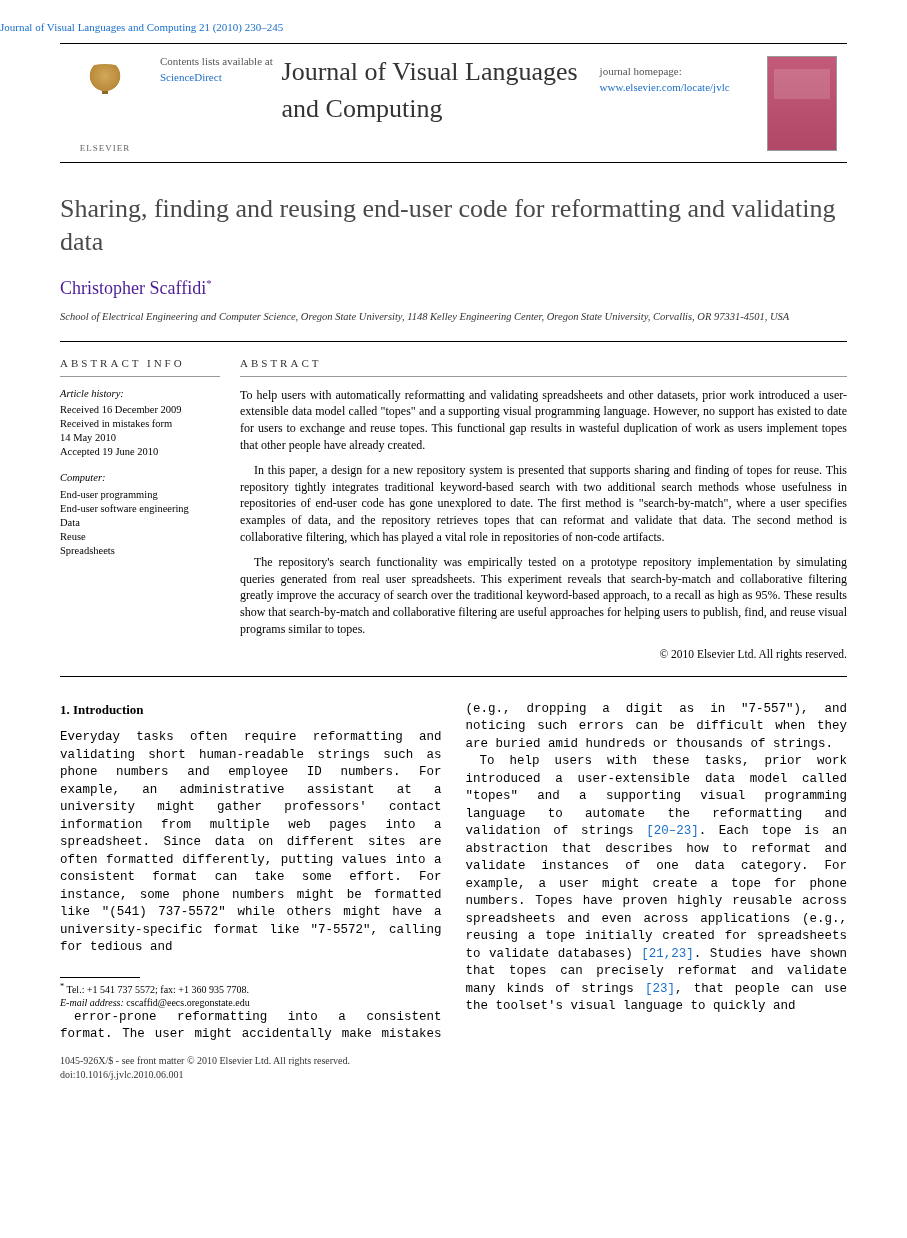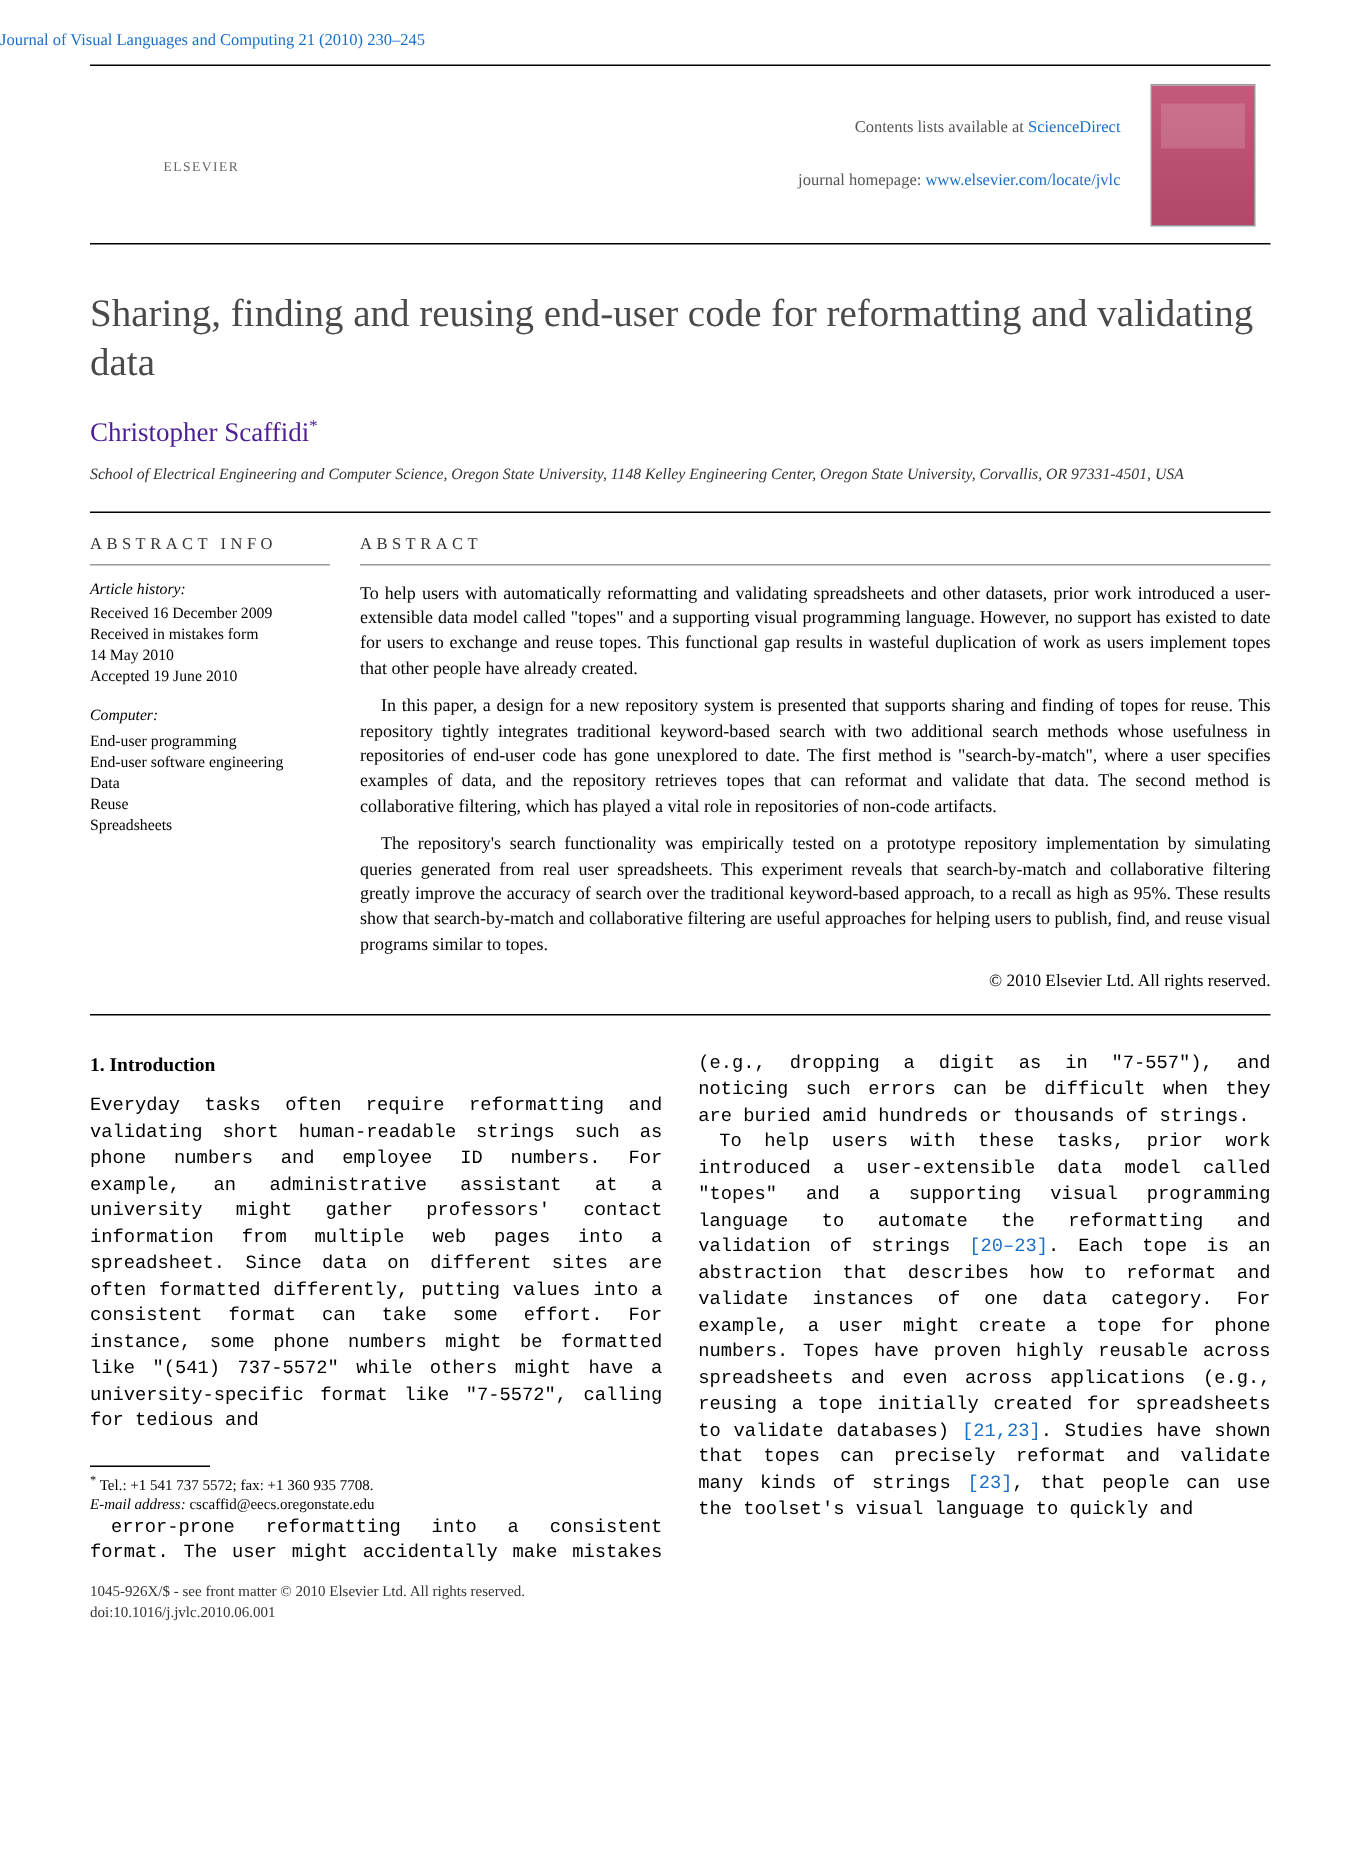--- a/index.html
+++ b/index.html
@@ -30,44 +30,44 @@
       width: 90px;
       display: flex;
       align-items: flex-end;
       justify-content: center;
       padding: 8px;
     }
     .elsevier-logo {
       width: 72px;
       height: 90px;
       display: flex;
-      flex-direction: row;
+      flex-direction: column;
       align-items: center;
-      justify-content: flex-start;
+      justify-content: center;
       gap: 40px;
     }
     .elsevier-tree {
       width: 60px;
       height: 60px;
       background: radial-gradient(circle at 50% 35%, #d4a85a 0%, #b88a3a 40%, transparent 42%),
                   linear-gradient(#8a6a2a, #8a6a2a) 50% 70%/6px 20px no-repeat;
       border-radius: 50% 50% 0 0;
     }
     .elsevier-text {
       font-size: 9px;
       letter-spacing: 1px;
       color: #666;
       margin-top: 4px;
     }
     .masthead-center {
       flex: 1;
       display: flex;
-      flex-direction: column;
-      justify-content: center;
-      align-items: flex-end;
+      flex-direction: row;
+      justify-content: center;
+      align-items: flex-start;
       padding: 10px;
     }
     .contents-line {
       font-size: 11px;
       color: #555;
       margin-bottom: 10px;
     }
     .contents-line a { color: #1a6fc9; text-decoration: none; }
     .journal-name {
       font-size: 26px;
@@ -213,20 +213,21 @@
   <div class="masthead-left">
     <div class="elsevier-logo">
       <div class="elsevier-tree"></div>
       <div class="elsevier-text">ELSEVIER</div>
     </div>
   </div>
   <div class="masthead-center">
     <div class="contents-line">
       <span>Contents lists available at </span><a>ScienceDirect</a>
     </div>
+    <div class="journal-name">Journal of Visual Languages and Computing</div>
     <div class="homepage-line">
       <span>journal homepage: </span><a>www.elsevier.com/locate/jvlc</a>
     </div>
   </div>
   <div class="masthead-right">
     <div class="journal-cover"></div>
   </div>
 </div>
 
 <div class="article">

